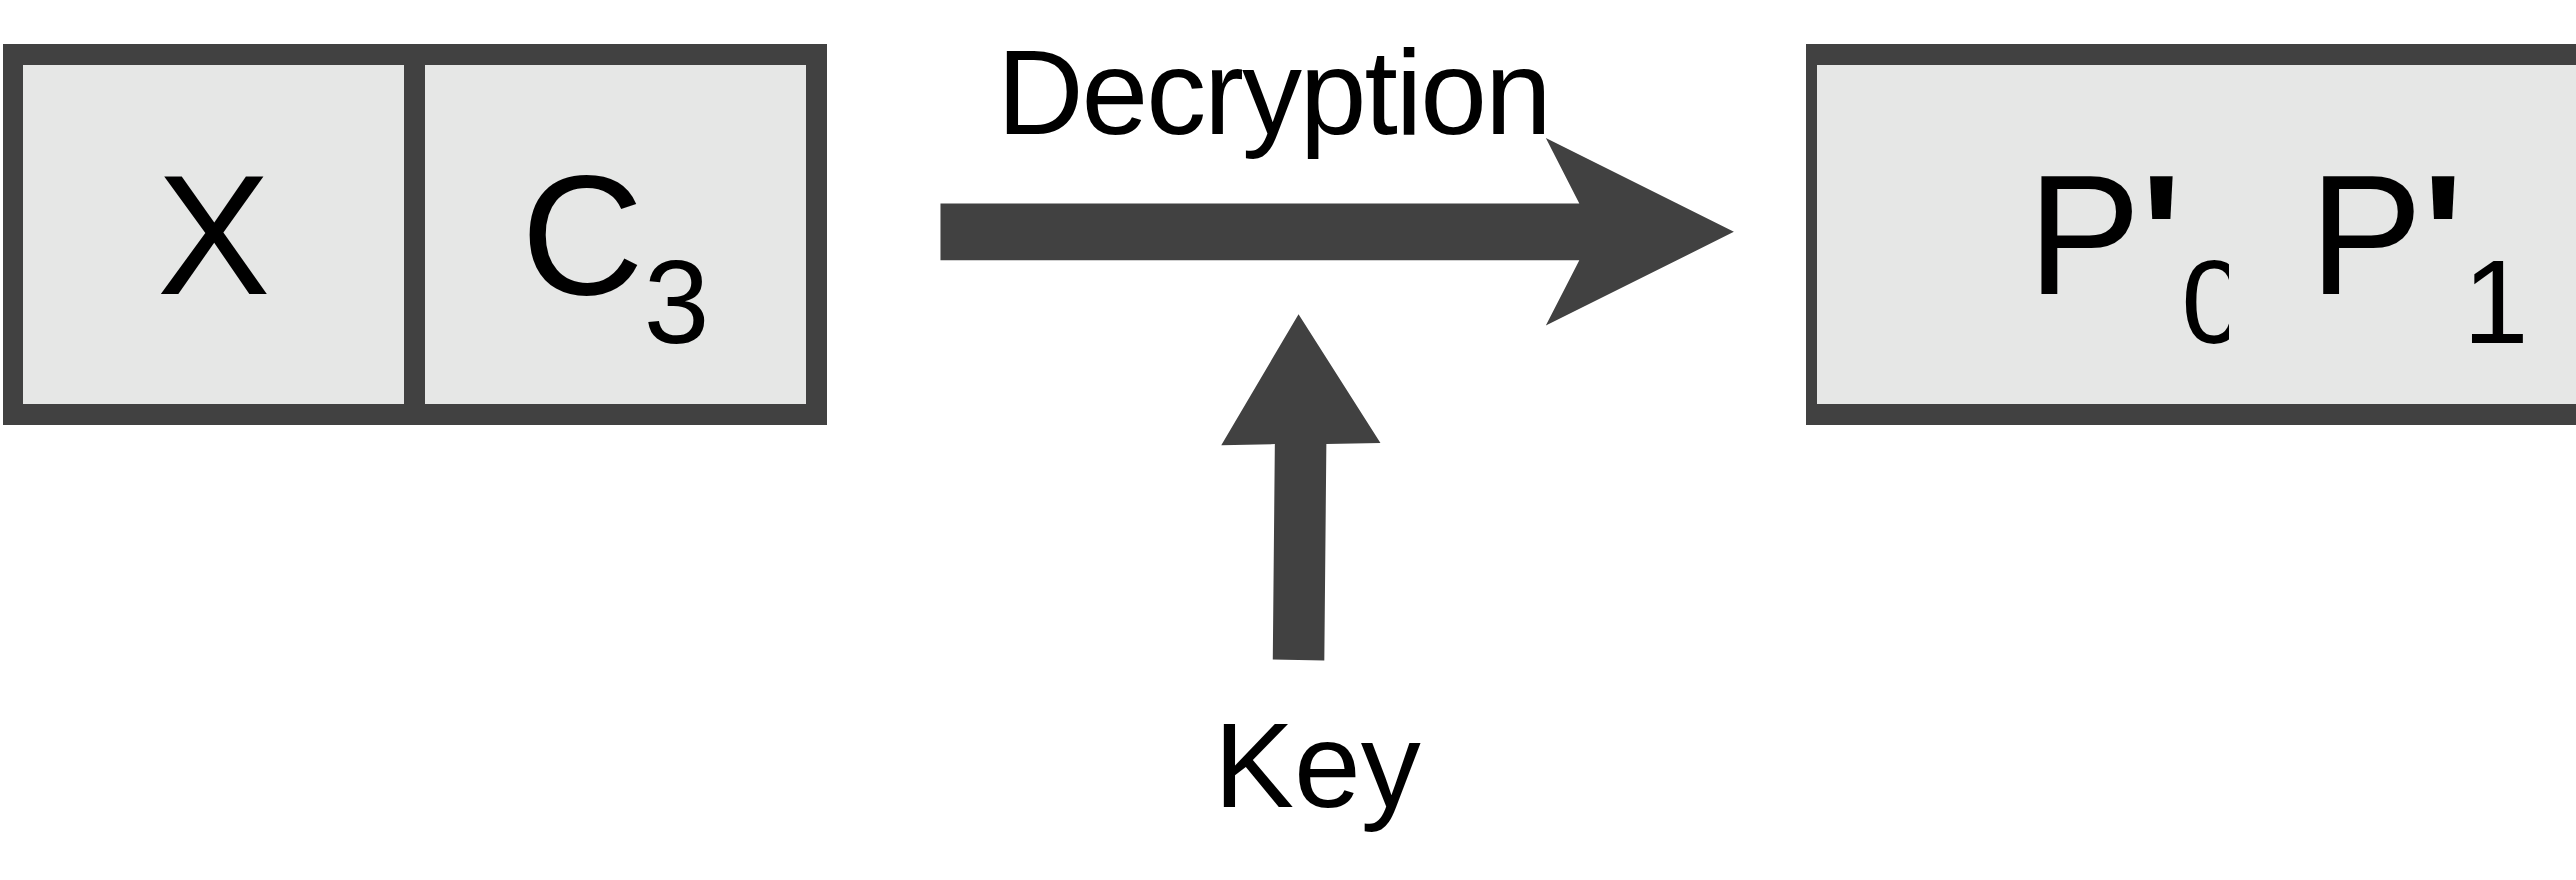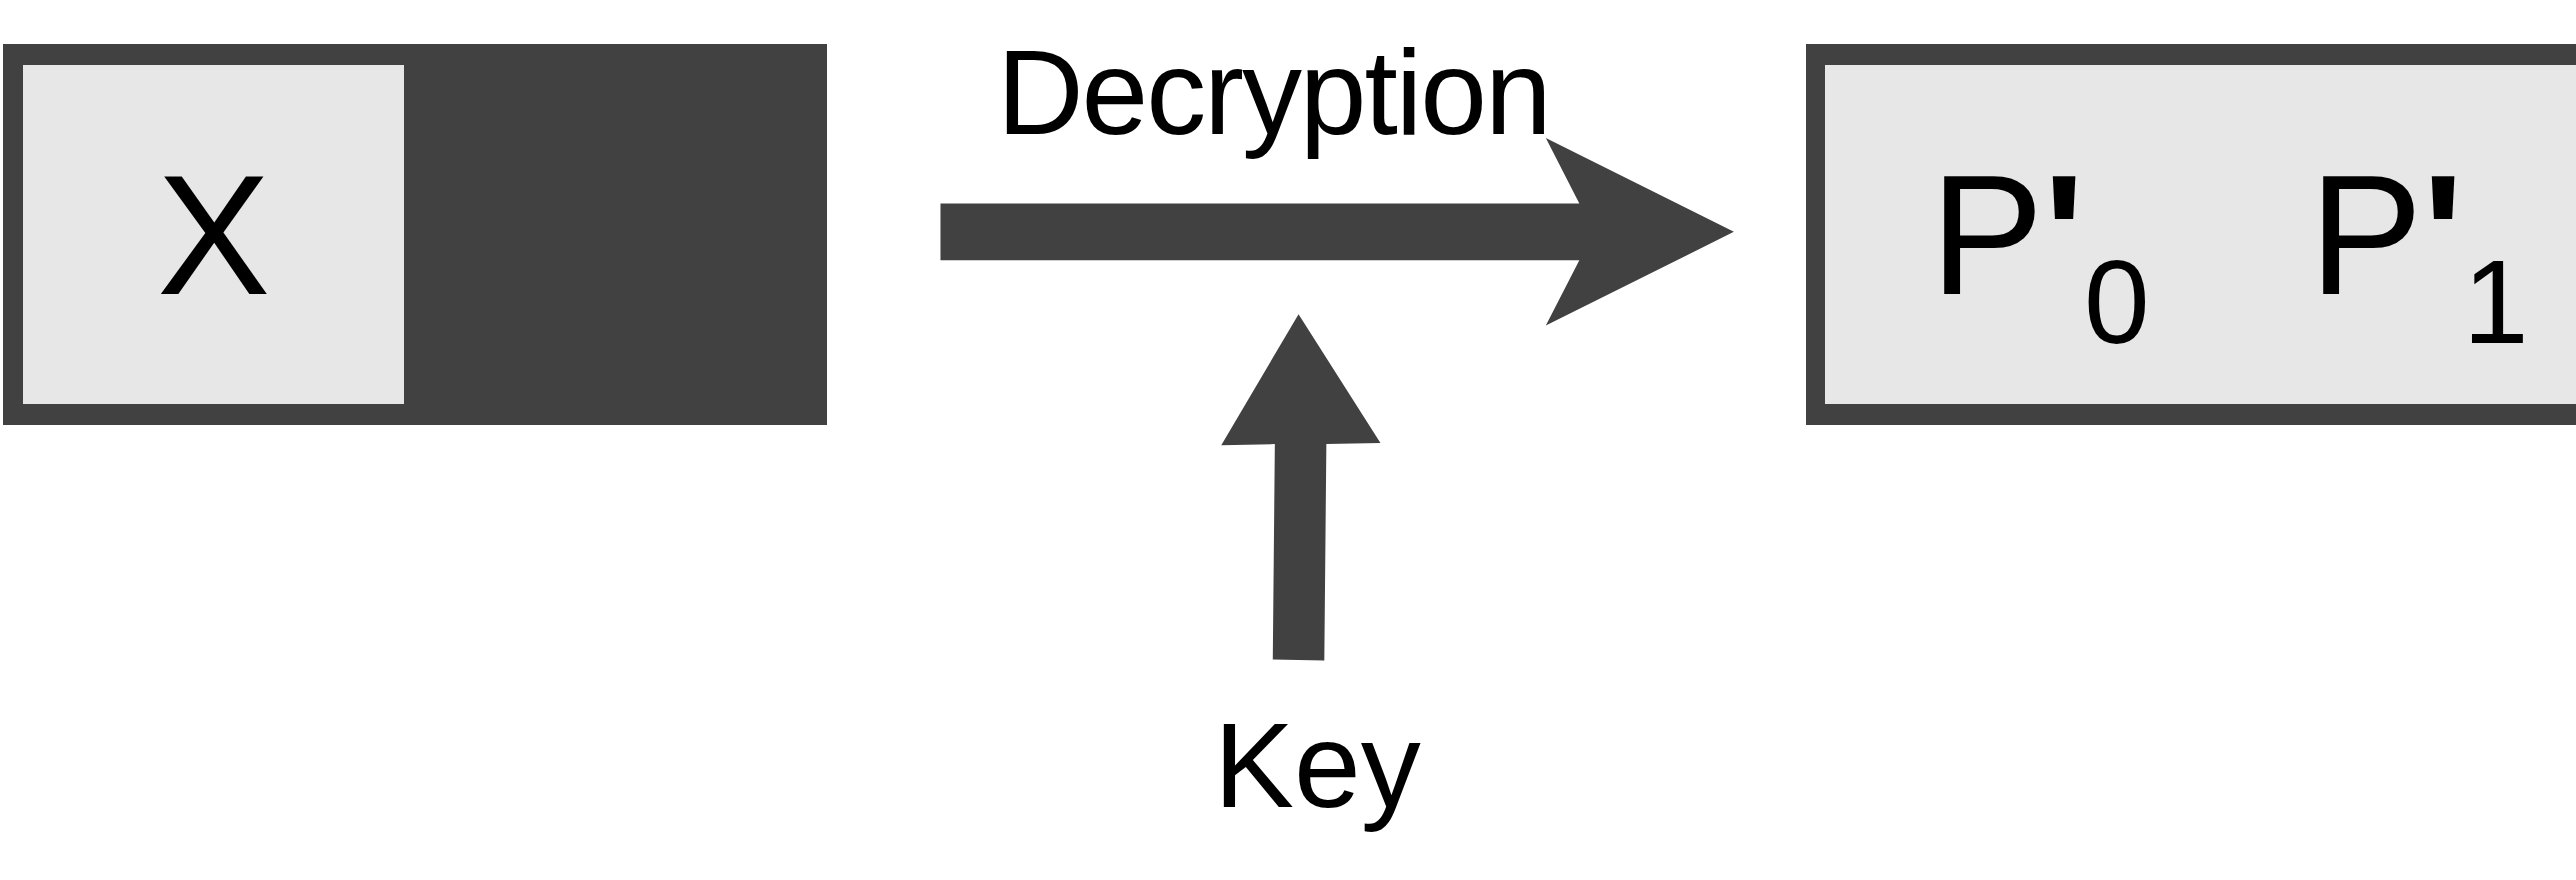--- a/index.html
+++ b/index.html
@@ -39,24 +39,29 @@
 </style>
 </head>
 <body>
 
 <div class="block" style="left:2.6px; width:824px;">
   <div class="cell" style="left:20.6px; width:381px;">
     <span class="sym">
       <span>X</span>
     </span>
   </div>
+  <div class="cell" style="left:422px; width:381px;">
+    <span class="sym">
+      <span>C</span><span class="sub">3</span>
+    </span>
+  </div>
 </div>
 
 <div class="block" style="left:1806px; width:822px;">
-  <div class="cell" style="left:19px; width:430px;">
+  <div class="cell" style="left:11px; width:430px;justify-content:flex-end;">
     <span class="sym">
       <span>P</span><span class="prime">'</span><span class="sub">0</span>
     </span>
   </div>
   <div class="cell" style="left:423px; width:380px;">
     <span class="sym">
       <span>P</span><span class="prime">'</span><span class="sub">1</span>
     </span>
   </div>
 </div>

